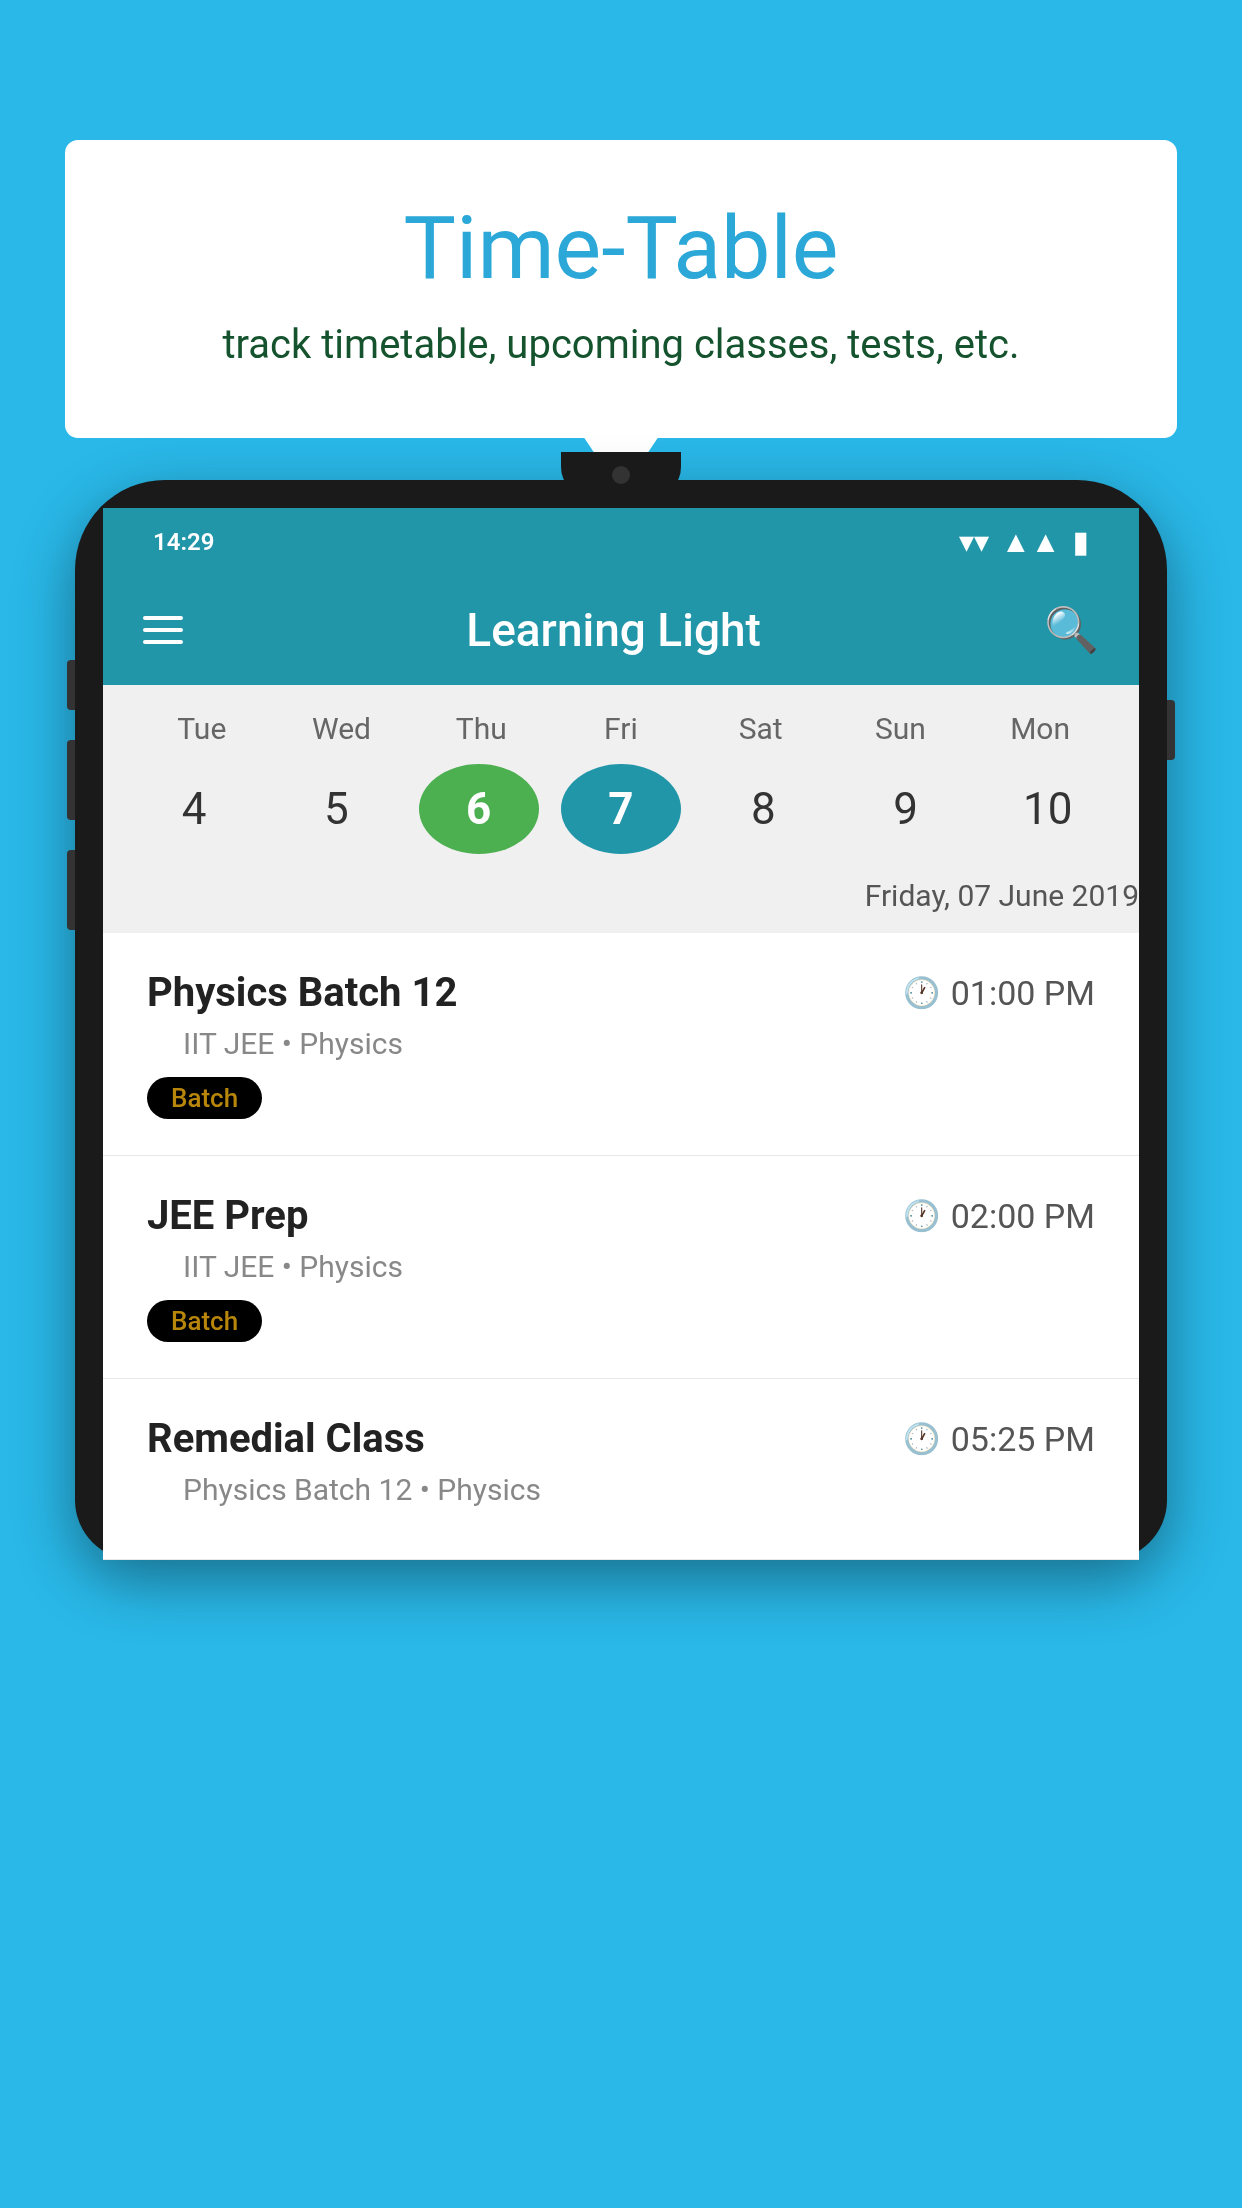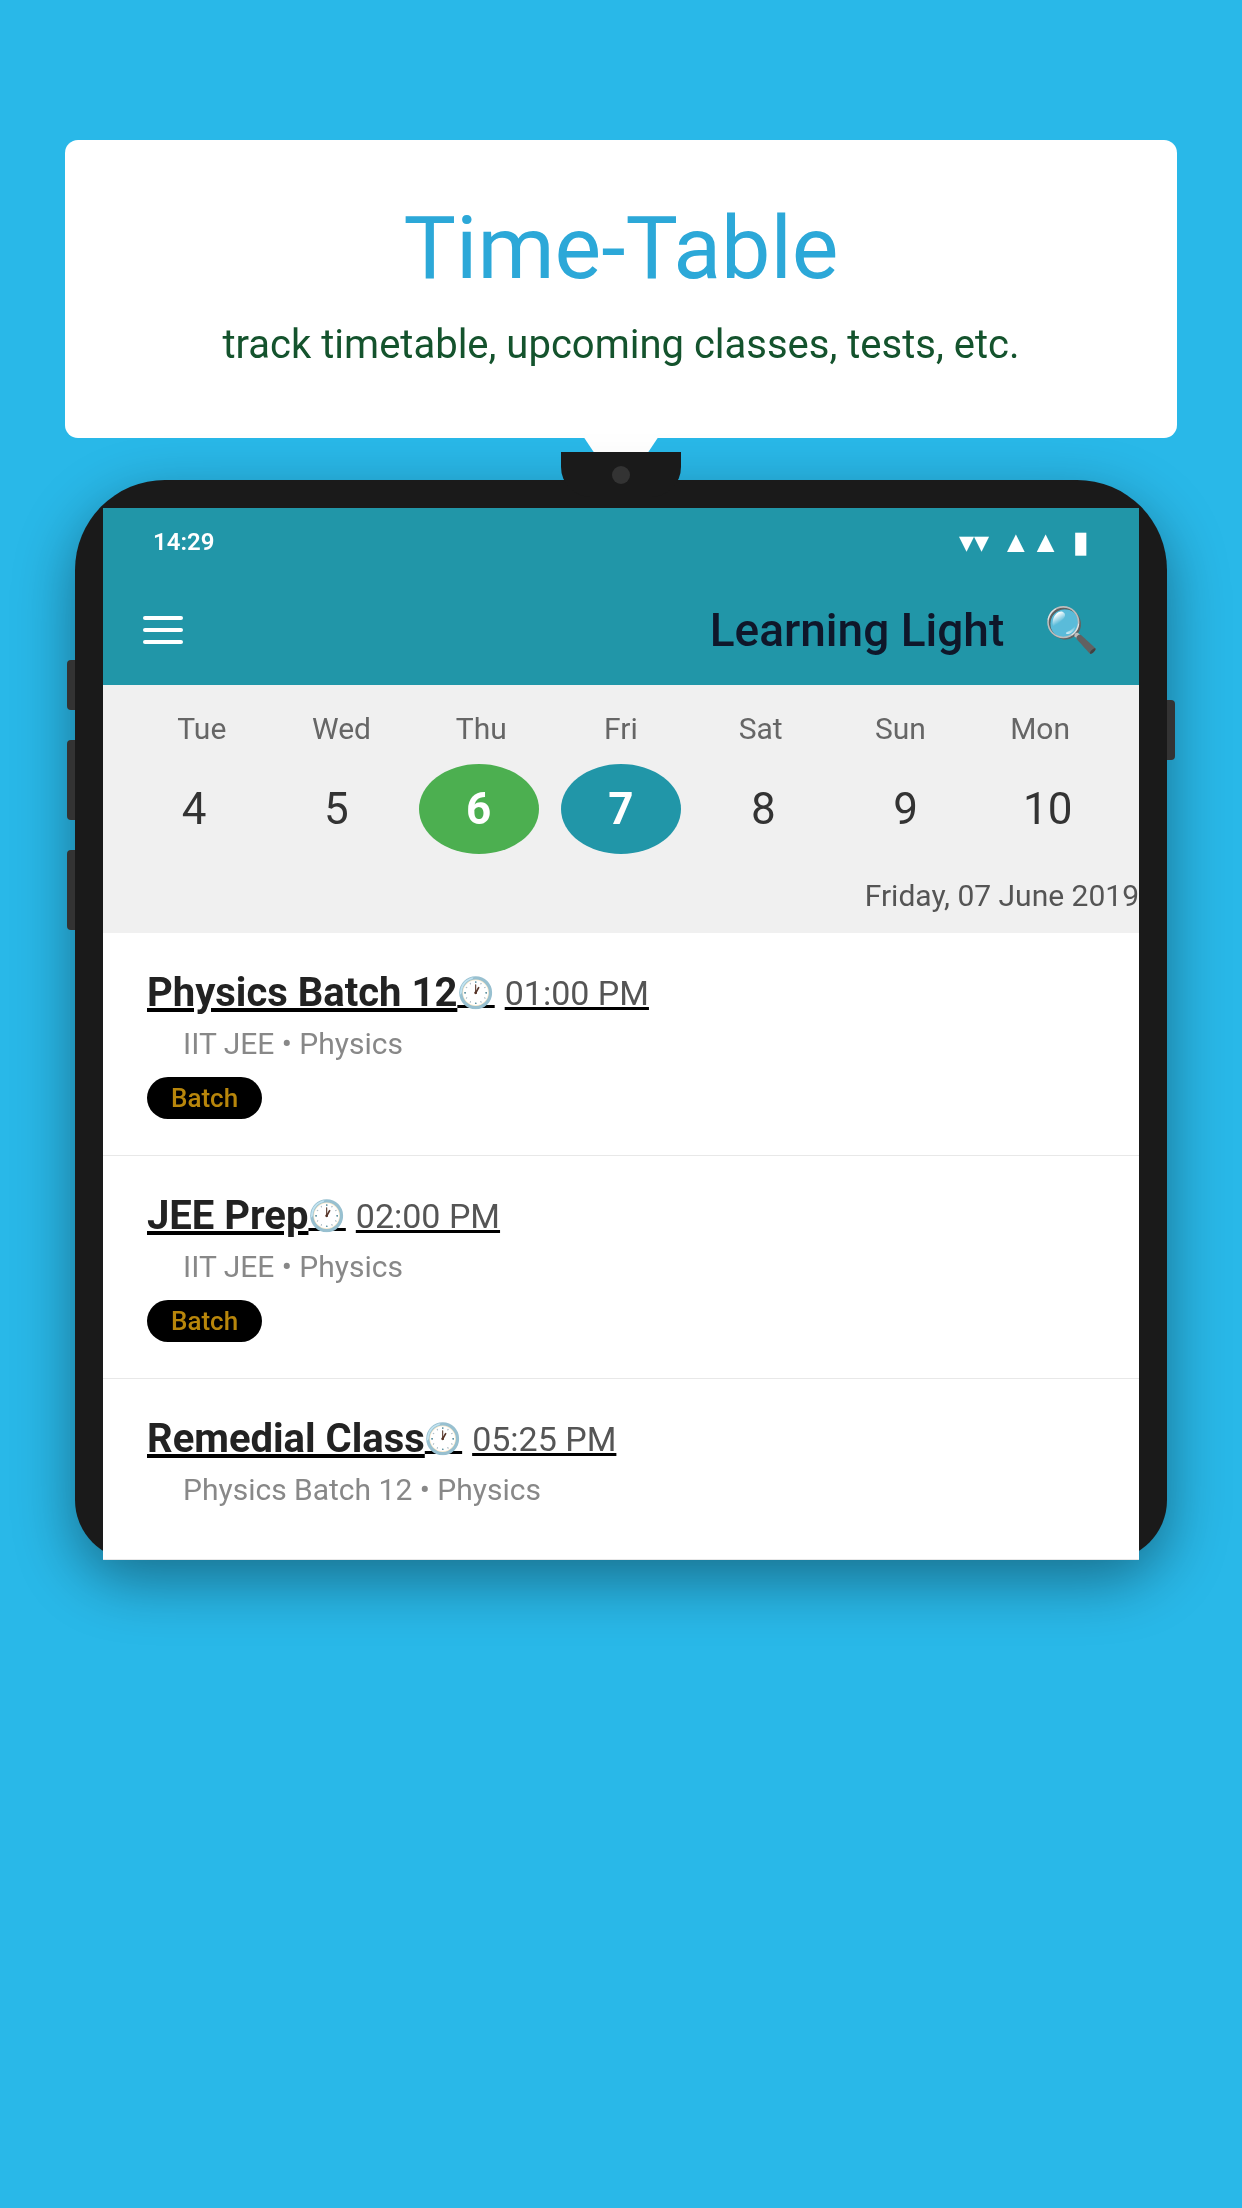--- a/index.html
+++ b/index.html
@@ -137,24 +137,24 @@
     .hamburger-icon span {
       display: block;
       width: 40px;
       height: 4px;
       background: white;
       border-radius: 2px;
     }
 
     .app-title {
       flex: 1;
-      color: #0f172a;
+      color: #ffffff;
       font-size: 46px;
       font-weight: 500;
-      text-align: right;
+      text-align: center;
     }
 
     .search-icon-btn {
       color: white;
       font-size: 44px;
       cursor: pointer;
     }
 
     
     .phone-screen {
@@ -227,24 +227,23 @@
     }
 
     .schedule-item {
       background: white;
       padding: 36px 44px;
       border-bottom: 1px solid #e8e8e8;
     }
 
     .schedule-item-header {
       display: flex;
-      justify-content: flex-start;
+      justify-content: space-between;
       align-items: center;
       margin-bottom: 10px;
-      text-decoration: underline;
     }
 
     .schedule-item-name {
       font-size: 40px;
       font-weight: 700;
       color: #222;
     }
 
     .schedule-item-time {
       display: flex;

